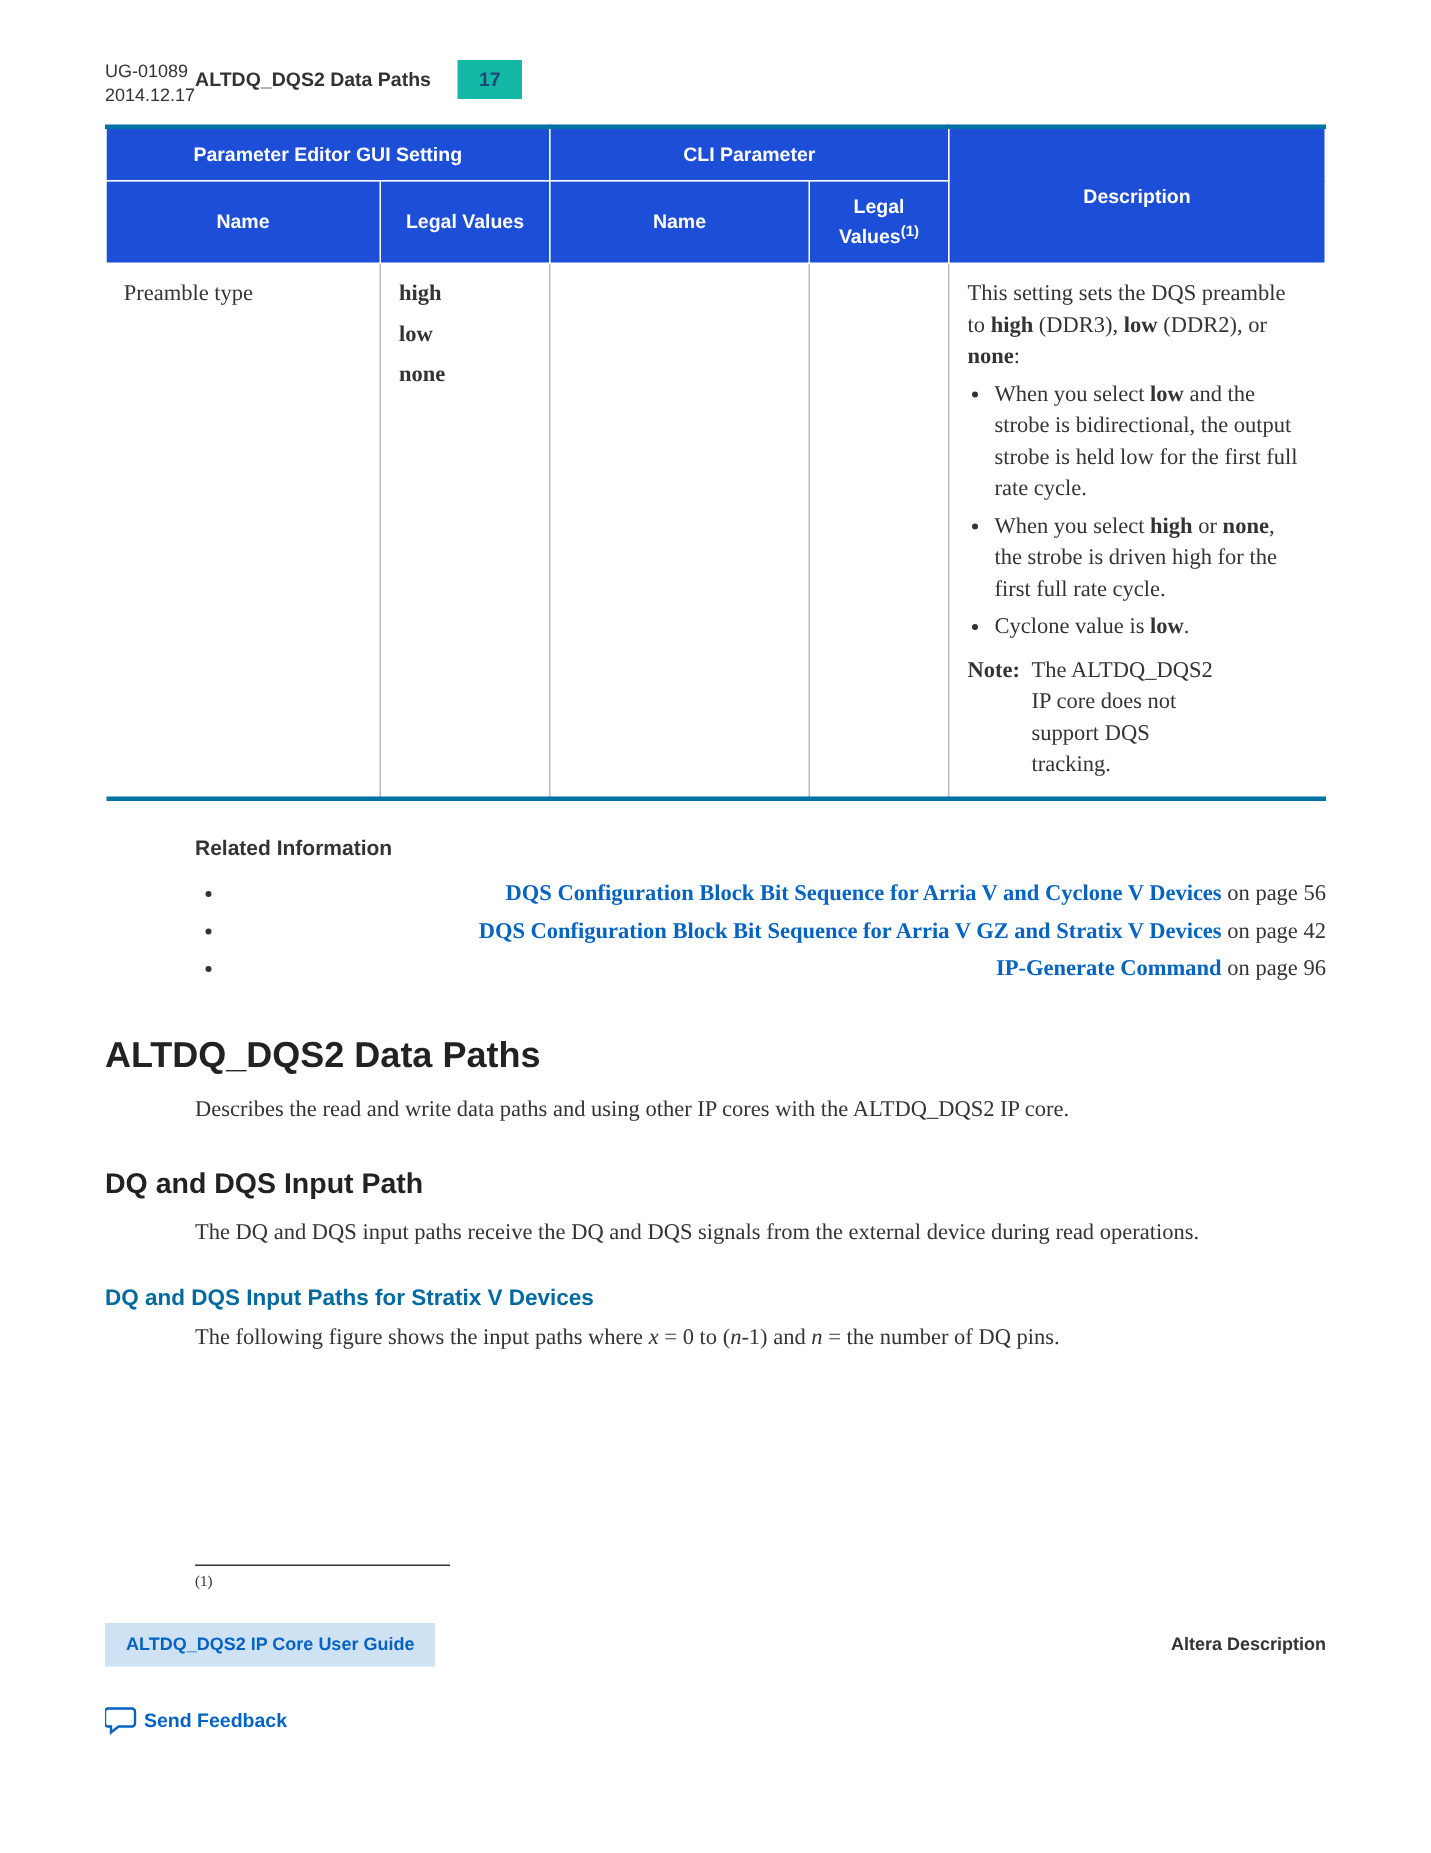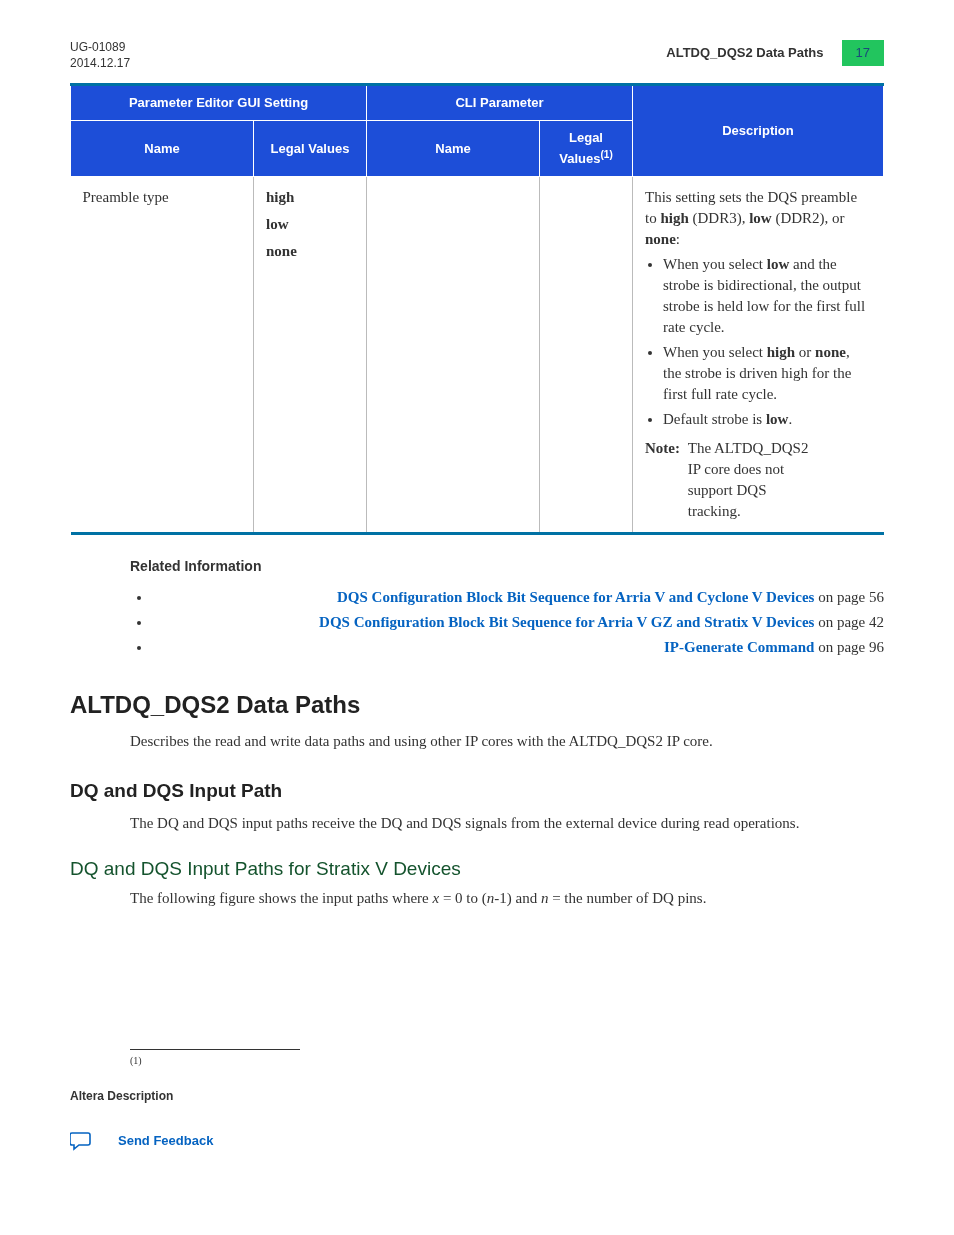--- a/index.html
+++ b/index.html
@@ -5,47 +5,46 @@
   body {
     font-family: Georgia, 'Times New Roman', serif;
     margin: 0;
     padding: 40px 70px 40px 70px;
     color: #333;
     font-size: 15px;
     line-height: 1.4;
   }
   .header-row {
     display: flex;
-    justify-content: space-between;
     align-items: flex-start;
     margin-bottom: 12px;
   }
   .doc-id {
     font-family: 'Helvetica Neue', Arial, sans-serif;
     font-size: 12px;
     color: #333;
     line-height: 1.3;
   }
   .header-right {
     display: flex;
     align-items: center;
     gap: 18px;
   }
   .section-title-sm {
     font-family: 'Helvetica Neue', Arial, sans-serif;
     font-weight: bold;
     font-size: 13px;
   }
   .page-box {
-    background: #22c55e;
+    background: #14b8a6;
     padding: 4px 14px;
     font-family: 'Helvetica Neue', Arial, sans-serif;
     font-size: 13px;
     color: #1a4a7a;
-    font-weight: normal;
+    font-weight: bold;
   }
   table.main {
     width: 100%;
     border-collapse: collapse;
     border-top: 3px solid #0071a4;
     border-bottom: 3px solid #0071a4;
   }
   table.main th {
     background: #1d4ed8;
     color: #fff;
@@ -92,24 +91,24 @@
   }
   h2 {
     font-family: 'Helvetica Neue', Arial, sans-serif;
     font-weight: bold;
     font-size: 19px;
     margin: 26px 0 8px 0;
     color: #222;
   }
   h3 {
     font-family: 'Helvetica Neue', Arial, sans-serif;
-    font-weight: normal;
-    font-size: 19px;
+    font-weight: bold;
+    font-size: 15px;
     margin: 22px 0 6px 0;
-    color: #14532d;
+    color: #0369a1;
   }
   p.body { margin: 6px 0 6px 60px; font-size: 15px; }
   .footnote-rule {
     border: none;
     border-top: 1px solid #333;
     width: 170px;
     margin: 140px 0 4px 60px;
   }
   .footnote {
     margin-left: 60px;
@@ -134,21 +133,21 @@
   }
   .footer-right {
     font-family: 'Helvetica Neue', Arial, sans-serif;
     font-size: 12px;
     font-weight: bold;
   }
   .feedback {
     margin-top: 26px;
     display: flex;
     align-items: center;
-    gap: 26px;
+    gap: 4px;
     margin-left: 0px;
   }
   .feedback a {
     font-family: 'Helvetica Neue', Arial, sans-serif;
     font-size: 13px;
     font-weight: bold;
     color: #0563c1;
     text-decoration: none;
   }
   .italic { font-style: italic; }
@@ -199,21 +198,21 @@
           <span>This setting sets the DQS preamble to </span><b>high</b><span> (DDR3), </span><b>low</b><span> (DDR2), or </span><b>none</b><span>:</span>
         </div>
         <ul>
           <li>
             <span>When you select </span><b>low</b><span> and the strobe is bidirectional, the output strobe is held low for the first full rate cycle.</span>
           </li>
           <li>
             <span>When you select </span><b>high</b><span> or </span><b>none</b><span>, the strobe is driven high for the first full rate cycle.</span>
           </li>
           <li>
-            <span>Default strobe is </span><b>low</b><span>.</span>
+            <span>Cyclone value is </span><b>low</b><span>.</span>
           </li>
         </ul>
         <div class="note-block">
           <span class="note-label">Note:</span>
           <span class="note-body">The ALTDQ_DQS2 IP core does not support DQS tracking.</span>
         </div>
       </td>
     </tr>
   </tbody>
 </table>
@@ -235,20 +234,21 @@
 <p class="body">
   <span>The following figure shows the input paths where </span><span class="italic">x</span><span> = 0 to (</span><span class="italic">n</span><span>-1) and </span><span class="italic">n</span><span> = the number of DQ pins.</span>
 </p>
 
 <hr class="footnote-rule">
 <div class="footnote">
   <sup>(1)</sup>
 </div>
 
 <div class="footer-bar">
+  <div class="footer-left">ALTDQ_DQS2 IP Core User Guide</div>
   <div class="footer-right">Altera Description</div>
 </div>
 
 <div class="feedback">
   <svg width="22" height="20" viewBox="0 0 22 20">
     <path d="M2 2 h16 a2 2 0 0 1 2 2 v8 a2 2 0 0 1 -2 2 h-9 l-5 4 v-4 h-2 a2 2 0 0 1 -2 -2 v-8 a2 2 0 0 1 2 -2 z" fill="none" stroke="#0563c1" stroke-width="1.6"></path>
   </svg>
   <a href="#">Send Feedback</a>
 </div>
 

